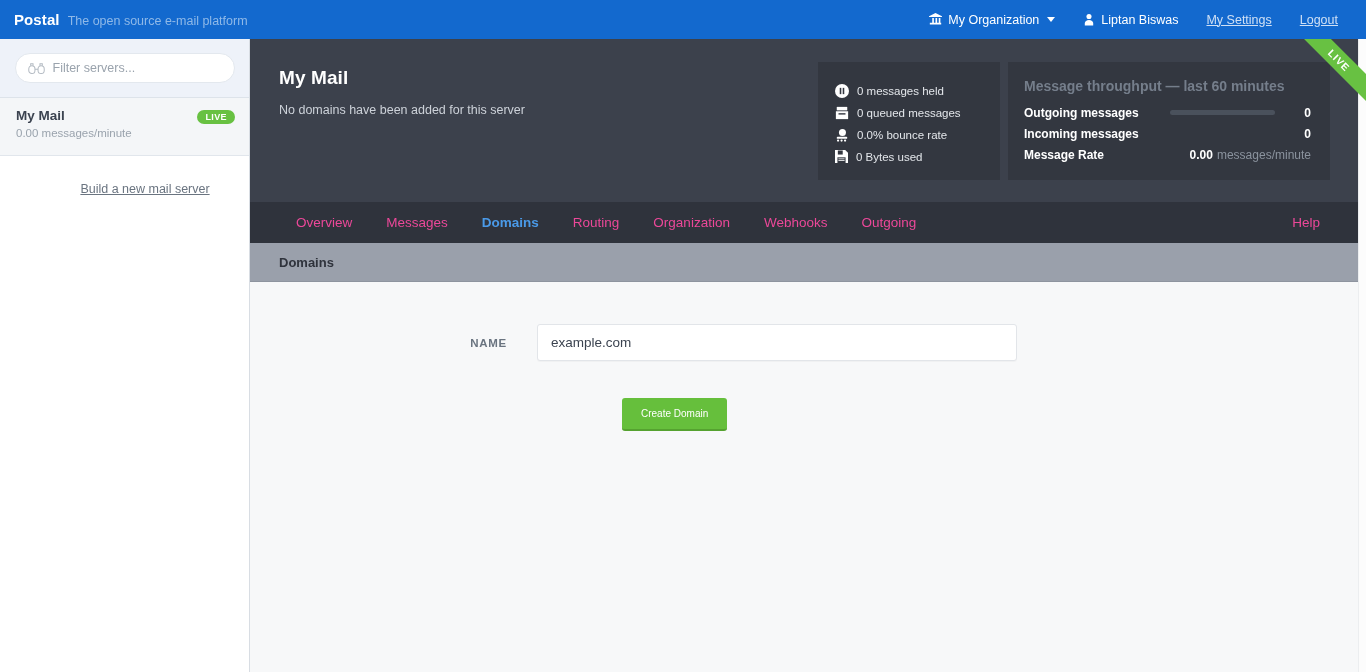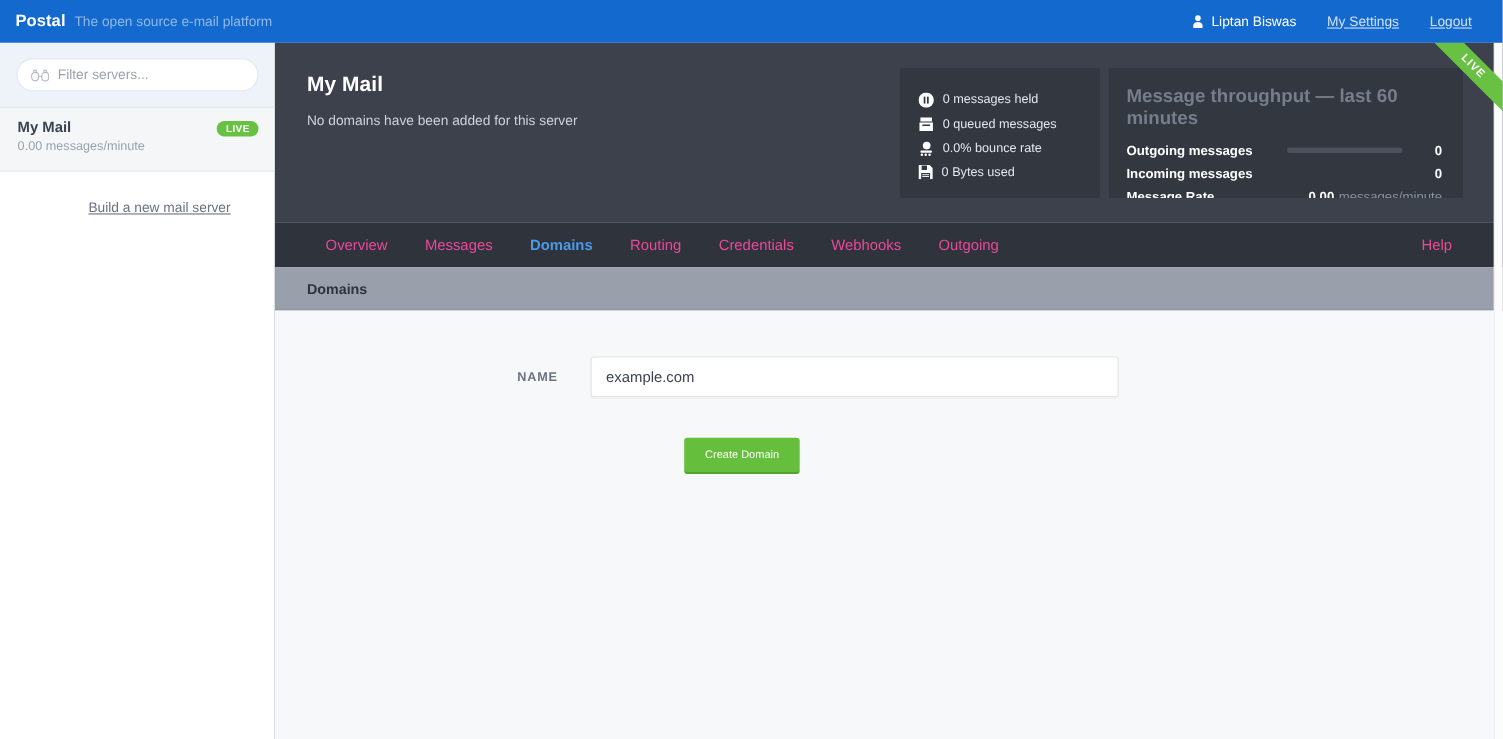--- a/index.html
+++ b/index.html
@@ -104,21 +104,21 @@
   .stat-row { display: flex; align-items: center; gap: 8px; height: 21px; margin-bottom: 1px; }
   .stat-txt { font-size: 11.5px; color: #e3e6ea; }
 
   .thr-card {
     position: absolute; left: 758px; top: 23px;
     width: 322px; height: 118px;
     background: #333740;
     padding: 16px 19px 0 16px;
     overflow: hidden;
   }
-  .thr-head { font-size: 17px; font-weight: bold; color: #757e8b; margin-bottom: 8px; }
+  .thr-head { font-size: 14px; font-weight: bold; color: #757e8b; margin-bottom: 8px; }
   .thr-row { display: flex; align-items: center; height: 21px; }
   .thr-label { font-size: 12px; font-weight: bold; color: #ffffff; width: 146px; }
   .thr-bar-wrap { flex: 1; display: flex; align-items: center; }
   .thr-bar { height: 5px; width: 105px; background: #4a515c; border-radius: 3px; }
   .thr-val { font-size: 12px; font-weight: bold; color: #ffffff; margin-left: auto; }
   .thr-unit { font-size: 12px; color: #8b939e; font-weight: normal; margin-left: 4px; }
 
   .ribbon {
     position: absolute; right: -38px; top: 12px;
     width: 130px; text-align: center;
@@ -181,20 +181,29 @@
 </style>
 </head>
 <body>
 
 <div class="topbar">
   <div class="brand-wrap">
     <span class="brand">Postal</span>
     <span class="brand-tag">The open source e-mail platform</span>
   </div>
   <div class="topnav">
+    <div class="topnav-item">
+      <span class="ic">
+        <svg width="13" height="13" viewBox="0 0 16 16" fill="#ffffff">
+            <path d="M8 0 0 4v1h16V4L8 0zM2 6v6H1v2h14v-2h-1V6h-2v6h-2V6H8v6H6V6H4v6H2V6z"></path>
+          </svg>
+      </span>
+      <span>My Organization</span>
+      <span class="caret"></span>
+    </div>
     <div class="topnav-item">
       <span class="ic">
         <svg width="12" height="13" viewBox="0 0 16 16" fill="#ffffff">
             <circle cx="8" cy="4" r="3.4"></circle>
             <path d="M8 8.6c-3.2 0-5.6 1.9-5.6 4.1V16h11.2v-3.3c0-2.2-2.4-4.1-5.6-4.1z"></path>
           </svg>
       </span>
       <span>Liptan Biswas</span>
     </div>
     <div class="topnav-item link">My Settings</div>
@@ -299,21 +308,21 @@
     </div>
 
     <div class="ribbon">LIVE</div>
   </div>
 
   <div class="tabs">
     <div class="tab">Overview</div>
     <div class="tab">Messages</div>
     <div class="tab active">Domains</div>
     <div class="tab">Routing</div>
-    <div class="tab">Credentials</div>
+    <div class="tab">Organization</div>
     <div class="tab">Webhooks</div>
     <div class="tab">Outgoing</div>
     <div class="tab tab-help">Help</div>
   </div>
 
   <div class="crumbbar">
     <span class="crumb">Domains</span>
   </div>
 
   <div class="content">

